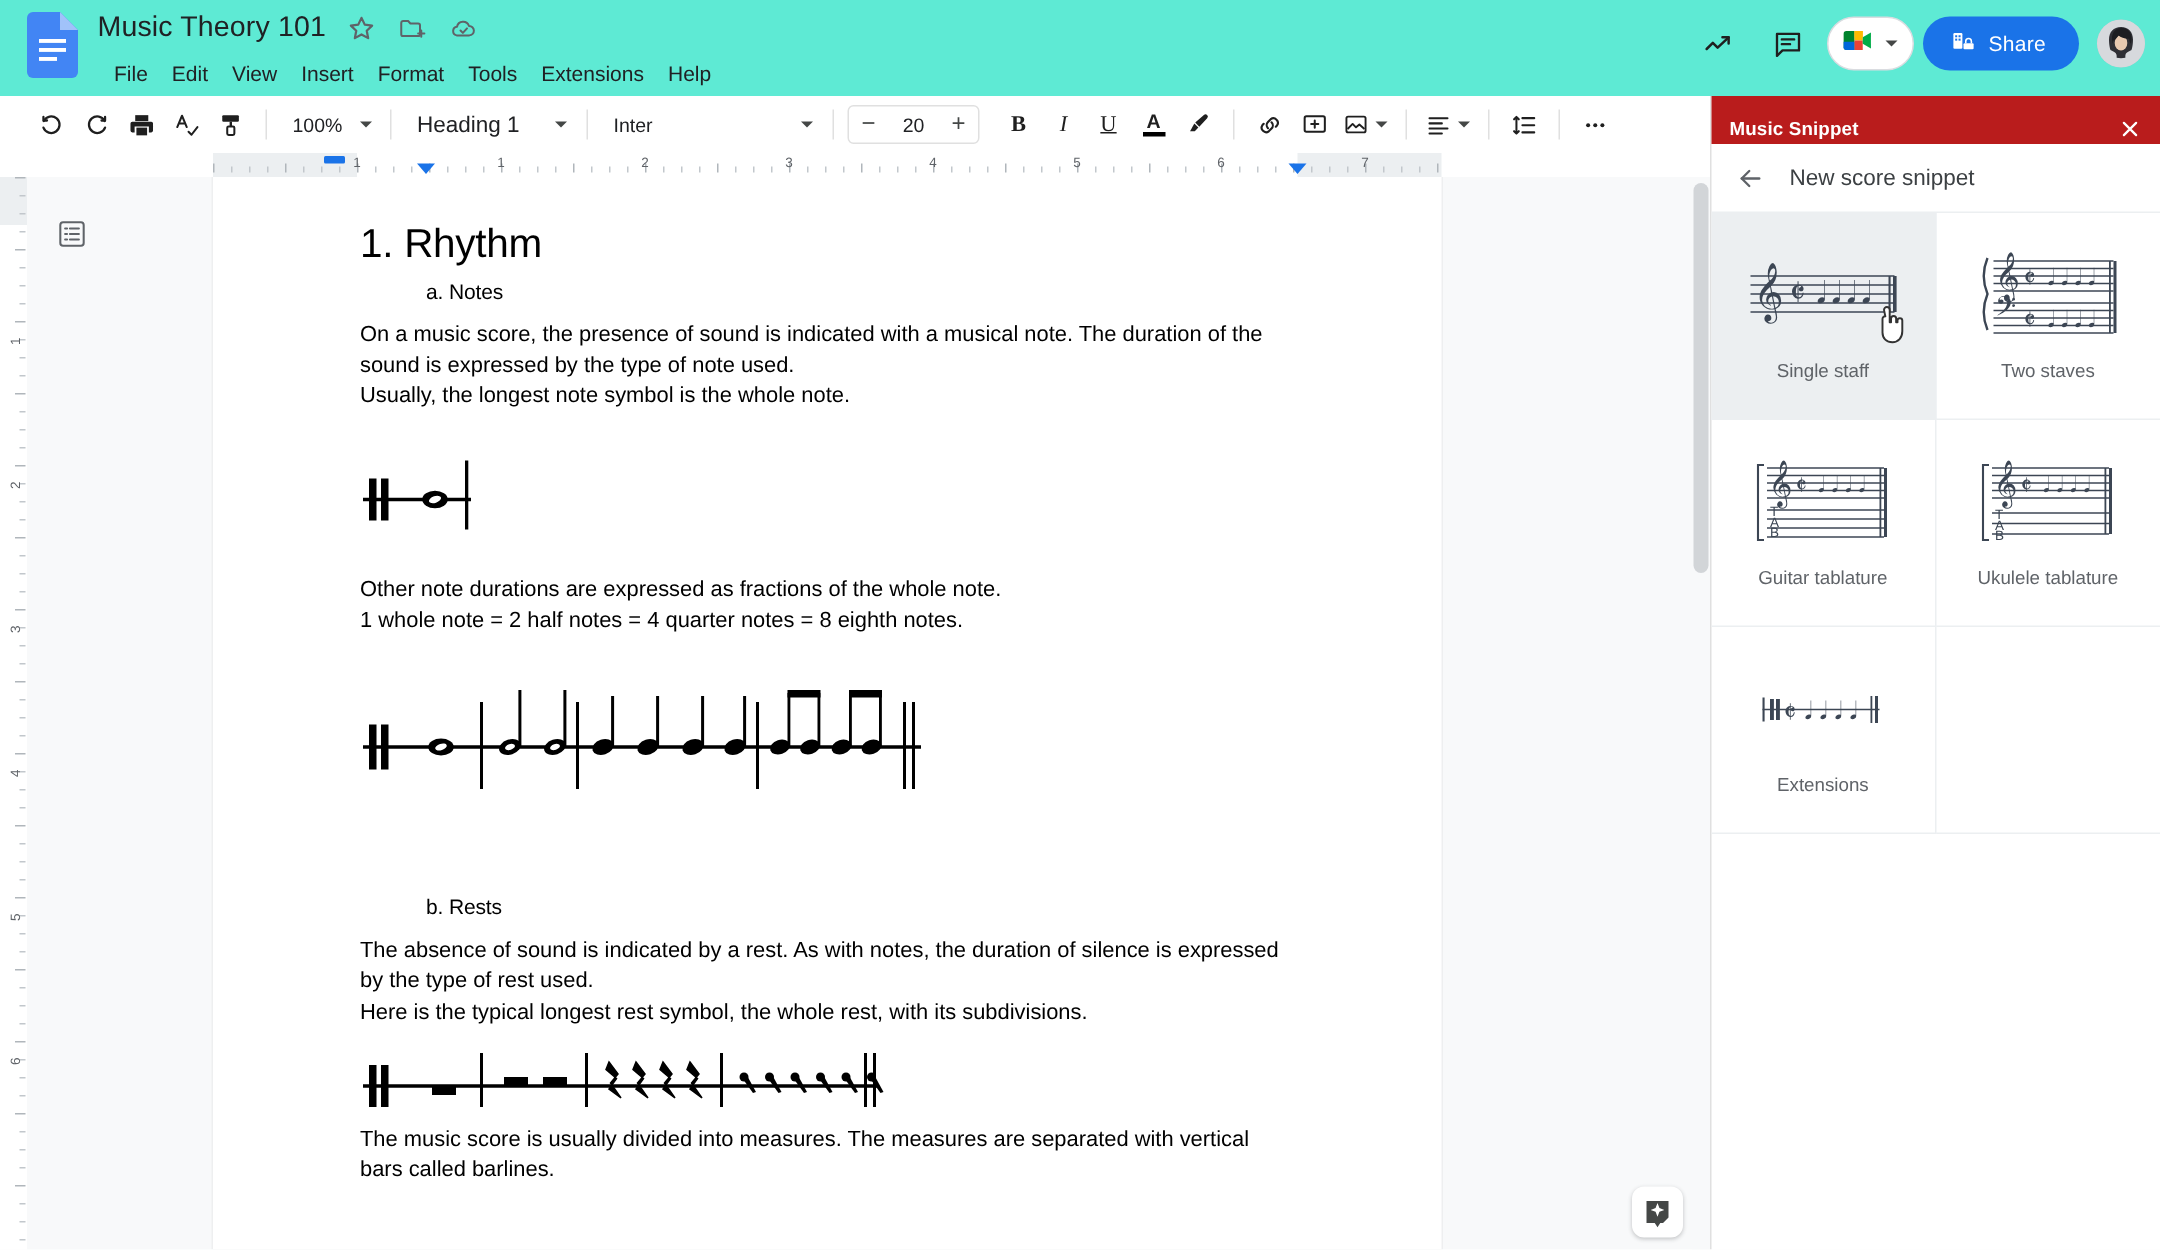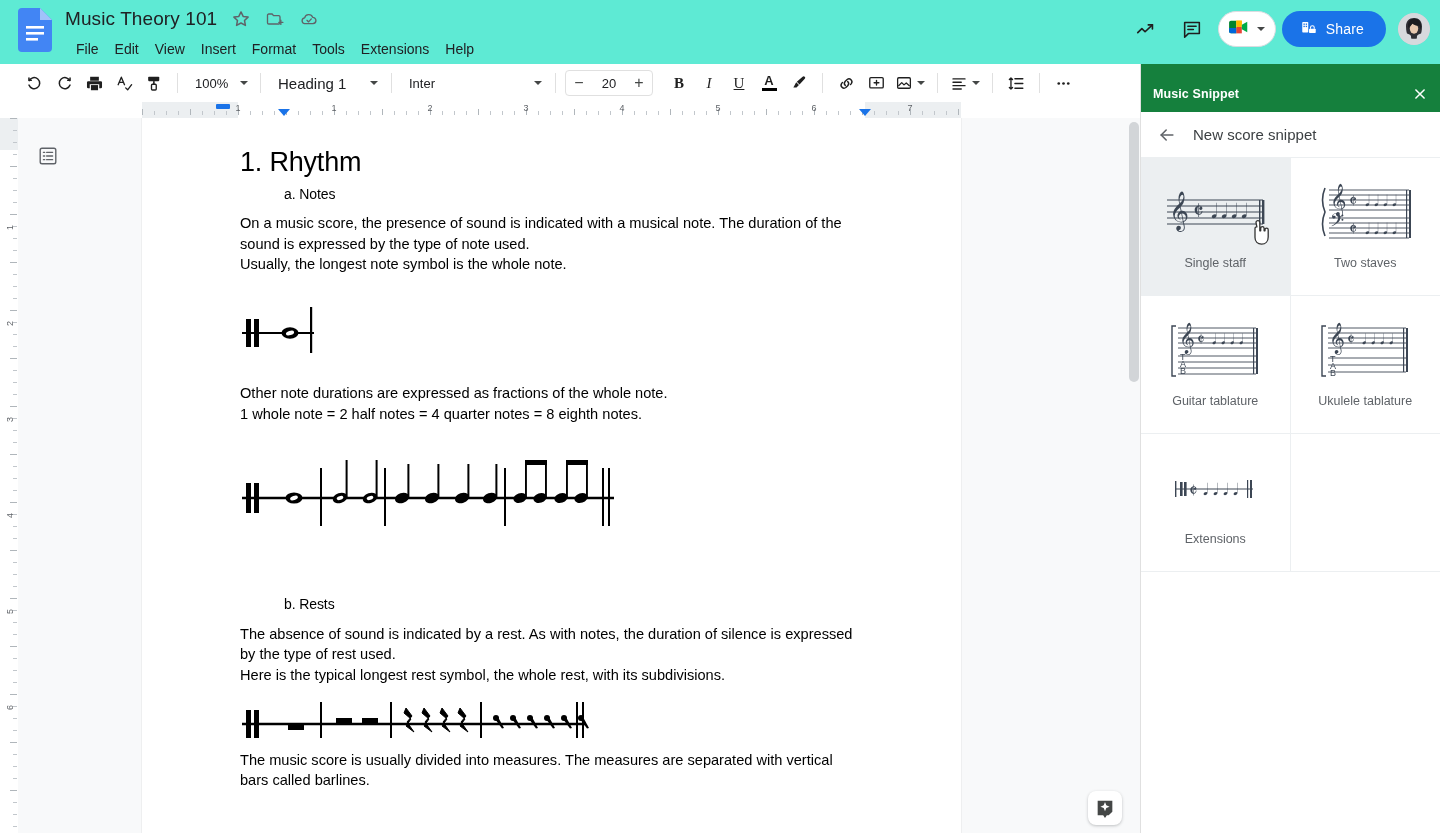--- a/index.html
+++ b/index.html
@@ -149,21 +149,21 @@
   .spacer-md { height: 24px; }
   .score-wrap { margin: 18px 0 6px 0; }
   .score-wrap svg { display: block; }
 
   
   .sidebar {
     position: absolute; right: 0; top: 64px; width: 300px; height: 769px;
     background: #fff; border-left: 1px solid #e0e0e0;
   }
   .sb-header {
-    height: 48px; background: #15803d; color: #fff; display: flex;
+    height: 32px; background: #b91c1c; color: #fff; display: flex;
     align-items: center; justify-content: space-between; padding: 12px 10px 0 12px;
   }
   .sb-title { font-size: 12.5px; font-weight: 700; letter-spacing: .1px; }
   .sb-close { cursor: pointer; width: 20px; height: 20px; display:flex; align-items:center; justify-content:center; font-size: 16px; line-height: 1; }
   .sb-sub {
     height: 46px; display: flex; align-items: center; gap: 16px; padding-left: 16px;
     border-bottom: 1px solid #eceff1;
   }
   .sb-back { width: 20px; height: 20px; cursor: pointer; color: #5f6368; display:flex; align-items:center; justify-content:center;}
   .sb-sub-title { font-size: 15px; color: #3c4043; }

